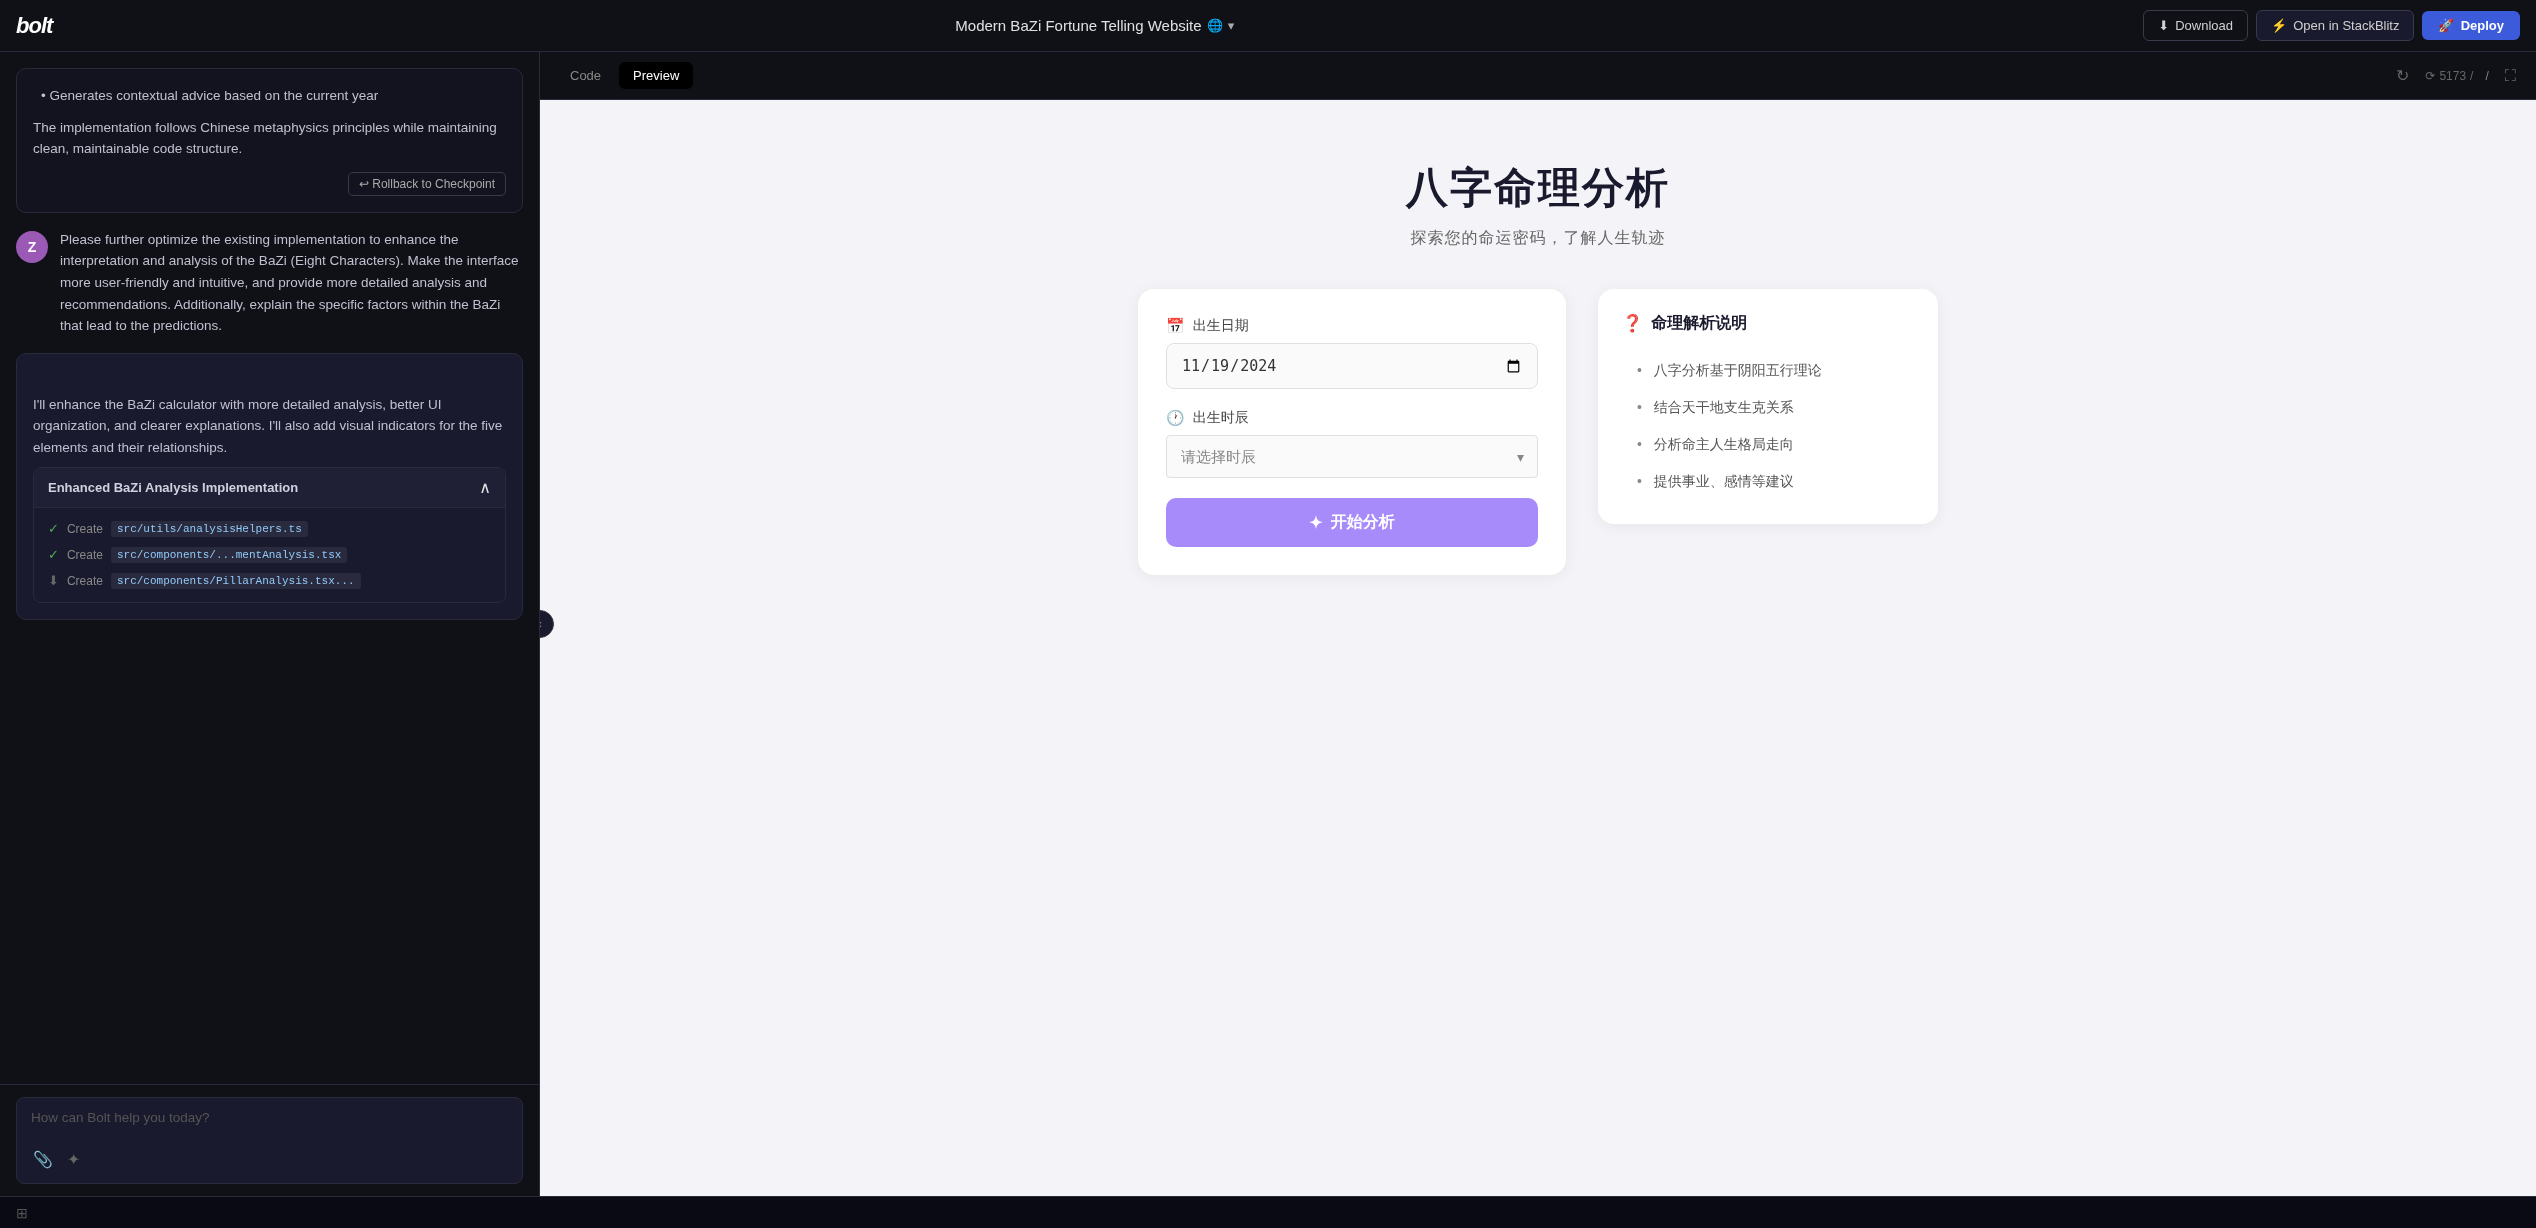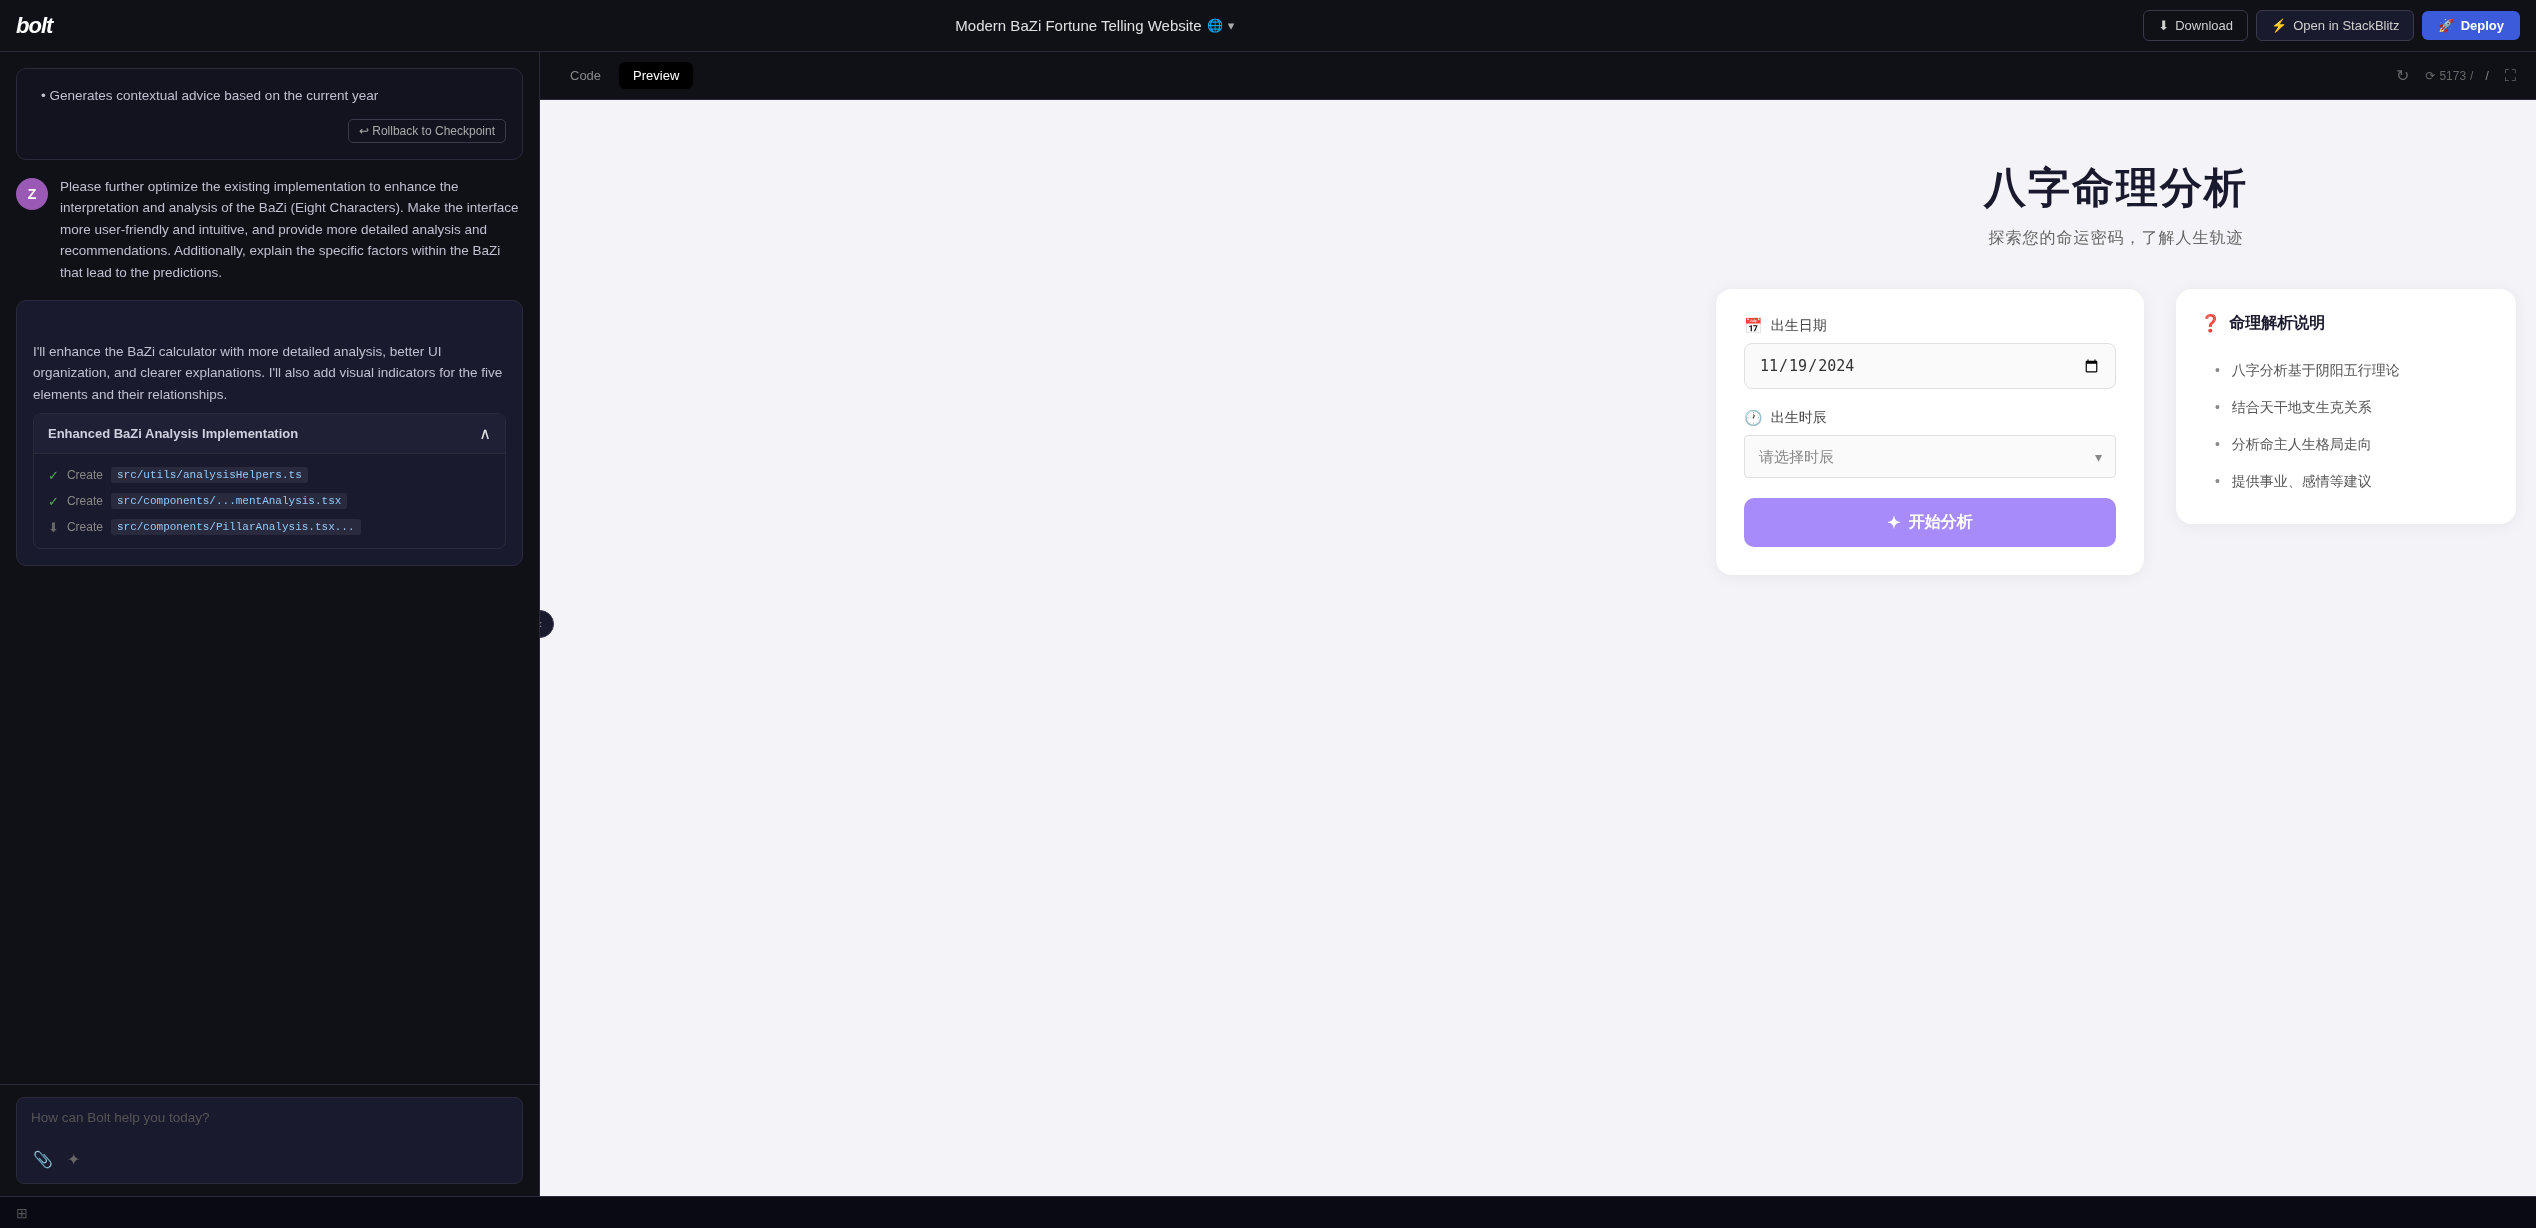--- a/index.html
+++ b/index.html
@@ -371,21 +371,21 @@
       padding: 4px;
     }
 
     
     .preview-content {
       flex: 1;
       overflow-y: auto;
       background: #f4f4f8;
       display: flex;
       align-items: flex-start;
-      justify-content: flex-end;
+      justify-content: center;
       padding: 40px 20px;
     }
     .preview-content::-webkit-scrollbar { width: 6px; }
     .preview-content::-webkit-scrollbar-thumb { background: #ccc; border-radius: 4px; }
 
     .bazi-container {
       width: 100%;
       max-width: 800px;
       display: flex;
       flex-direction: column;
@@ -596,20 +596,21 @@
 
 <div class="main-layout">
 
   <div class="chat-panel">
     <div class="chat-messages">
 
       <div class="msg-block assistant-block">
         <div class="msg-bullet">
           <span>Generates contextual advice based on the current year</span>
         </div>
+        <div class="msg-text">The implementation follows Chinese metaphysics principles while maintaining clean, maintainable code structure.</div>
         <div class="rollback-row">
           <button class="rollback-btn">
             <span>↩ Rollback to Checkpoint</span>
           </button>
         </div>
       </div>
 
       <div class="user-msg">
         <div class="user-avatar">
           <span>Z</span>

